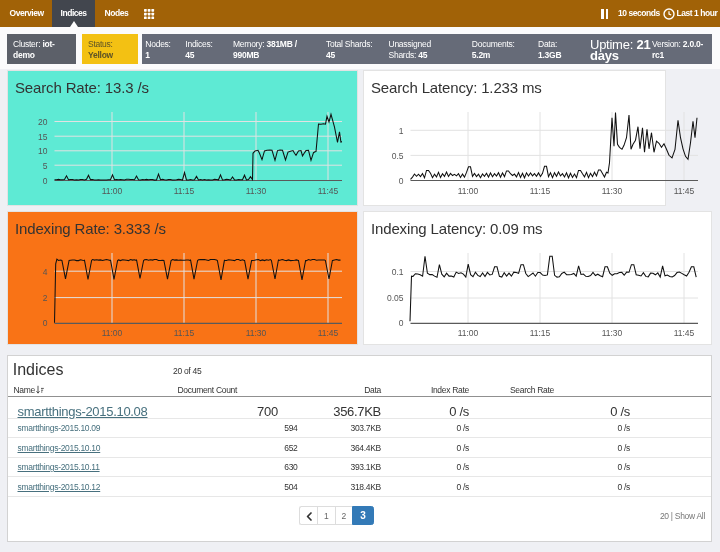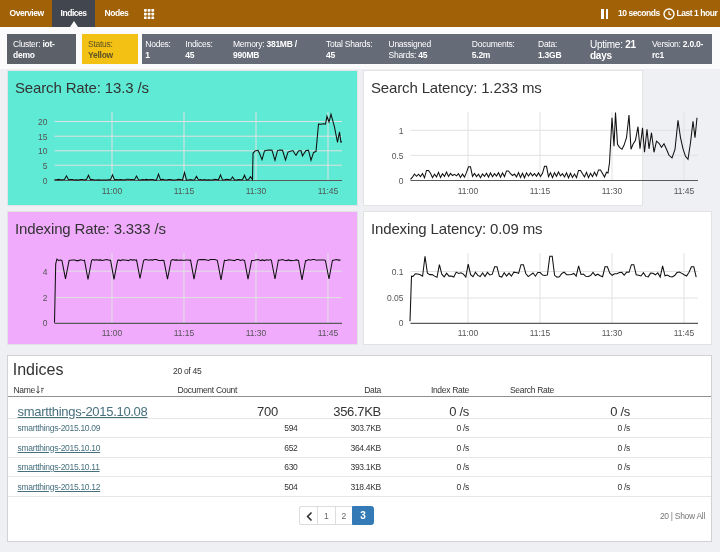--- a/index.html
+++ b/index.html
@@ -44,21 +44,21 @@
   <div style="position:absolute;left:6.5px;top:5.2px;font-size:8.5px;letter-spacing:-0.25px;line-height:11.6px;white-space:nowrap">Status:<br><b>Yellow</b></div>
 </div>
 <div class="abs" style="left:142px;top:33.5px;width:570px;height:30px;background:#666b78">
 <div style="position:absolute;left:3.3px;top:5.2px;font-size:8.5px;letter-spacing:-0.25px;line-height:11.6px;color:#fff;white-space:nowrap">Nodes:<br><b>1</b></div>
     <div style="position:absolute;left:43.3px;top:5.2px;font-size:8.5px;letter-spacing:-0.25px;line-height:11.6px;color:#fff;white-space:nowrap">Indices:<br><b>45</b></div>
     <div style="position:absolute;left:91.0px;top:5.2px;font-size:8.5px;letter-spacing:-0.25px;line-height:11.6px;color:#fff;white-space:nowrap">Memory: <b>381MB /</b><br><b>990MB</b></div>
     <div style="position:absolute;left:184.0px;top:5.2px;font-size:8.5px;letter-spacing:-0.25px;line-height:11.6px;color:#fff;white-space:nowrap">Total Shards:<br><b>45</b></div>
     <div style="position:absolute;left:246.5px;top:5.2px;font-size:8.5px;letter-spacing:-0.25px;line-height:11.6px;color:#fff;white-space:nowrap">Unassigned<br>Shards: <b>45</b></div>
     <div style="position:absolute;left:329.8px;top:5.2px;font-size:8.5px;letter-spacing:-0.25px;line-height:11.6px;color:#fff;white-space:nowrap">Documents:<br><b>5.2m</b></div>
     <div style="position:absolute;left:396.0px;top:5.2px;font-size:8.5px;letter-spacing:-0.25px;line-height:11.6px;color:#fff;white-space:nowrap">Data:<br><b>1.3GB</b></div>
-    <div style="position:absolute;left:448.0px;top:5.2px;font-size:10px;letter-spacing:-0.25px;line-height:11.6px;color:#fff;white-space:nowrap">Uptime: <b>21</b><br><b>days</b></div>
+    <div style="position:absolute;left:448.0px;top:5.2px;font-size:13px;letter-spacing:-0.25px;line-height:11.6px;color:#fff;white-space:nowrap">Uptime: <b>21</b><br><b>days</b></div>
     <div style="position:absolute;left:510.0px;top:5.2px;font-size:8.5px;letter-spacing:-0.25px;line-height:11.6px;color:#fff;white-space:nowrap">Version: <b>2.0.0-</b><br><b>rc1</b></div>
 </div>
 
 <div class="abs" style="left:7px;top:70px;width:351px;height:136px;background:#5eead4;border:1px solid #e3e3e3">
   <div class="abs" style="left:7px;top:8.2px;font-size:15px;letter-spacing:-0.15px;color:#333">Search Rate: 13.3 /s</div>
   <svg width="349" height="134" style="position:absolute;left:-1px;top:-1px">
       <line x1="47.5" y1="51.5" x2="335.0" y2="51.5" stroke="#e2e2e2" stroke-width="1"></line>
       <line x1="47.5" y1="66.2" x2="335.0" y2="66.2" stroke="#e2e2e2" stroke-width="1"></line>
       <line x1="47.5" y1="80.8" x2="335.0" y2="80.8" stroke="#e2e2e2" stroke-width="1"></line>
       <line x1="47.5" y1="95.2" x2="335.0" y2="95.2" stroke="#e2e2e2" stroke-width="1"></line>
@@ -72,41 +72,41 @@
       <text x="40.5" y="84.2" font-size="8.5" fill="#555" text-anchor="end" font-family="Liberation Sans, sans-serif">10</text>
       <text x="40.5" y="98.6" font-size="8.5" fill="#555" text-anchor="end" font-family="Liberation Sans, sans-serif">5</text>
       <text x="40.5" y="113.5" font-size="8.5" fill="#555" text-anchor="end" font-family="Liberation Sans, sans-serif">0</text>
       <text x="105.0" y="123.5" font-size="8.5" fill="#555" text-anchor="middle" font-family="Liberation Sans, sans-serif">11:00</text>
       <text x="177.0" y="123.5" font-size="8.5" fill="#555" text-anchor="middle" font-family="Liberation Sans, sans-serif">11:15</text>
       <text x="249.0" y="123.5" font-size="8.5" fill="#555" text-anchor="middle" font-family="Liberation Sans, sans-serif">11:30</text>
       <text x="321.0" y="123.5" font-size="8.5" fill="#555" text-anchor="middle" font-family="Liberation Sans, sans-serif">11:45</text>
       <path d="M47.5 109.7 L49.5 109.7 L51.5 109.4 L53.5 109.7 L55.5 109.7 L57.5 109.6 L59.5 105.8 L61.5 109.7 L63.5 109.6 L65.5 109.5 L67.5 110.0 L69.5 109.8 L71.5 110.0 L73.5 109.5 L75.5 109.6 L77.5 110.0 L79.5 109.3 L81.5 105.2 L83.5 109.6 L85.5 109.6 L87.5 109.9 L89.5 110.0 L91.5 109.7 L93.5 110.0 L95.5 109.9 L97.5 109.9 L99.5 110.0 L101.5 109.7 L103.5 109.7 L105.5 104.9 L107.5 109.7 L109.5 109.6 L111.5 109.7 L113.5 109.6 L115.5 109.7 L117.5 109.9 L119.5 109.3 L121.5 109.3 L123.5 109.4 L125.5 109.5 L127.5 109.8 L129.5 106.1 L131.5 109.8 L133.5 110.0 L135.5 109.5 L137.5 109.8 L139.5 109.4 L141.5 109.8 L143.5 109.4 L145.5 109.4 L147.5 110.1 L149.5 109.9 L151.5 104.1 L153.5 109.7 L155.5 109.3 L157.5 109.8 L159.5 110.0 L161.5 109.6 L163.5 109.5 L165.5 109.9 L167.5 110.0 L169.5 109.8 L171.5 109.4 L173.5 109.5 L175.5 110.0 L177.5 102.6 L179.5 110.0 L181.5 110.0 L183.5 109.5 L185.5 109.9 L187.5 109.7 L189.5 106.4 L191.5 109.9 L193.5 109.5 L195.5 110.0 L197.5 109.6 L199.5 110.0 L201.5 109.8 L203.5 109.9 L205.5 109.9 L207.5 109.3 L209.5 109.5 L211.5 109.8 L213.5 104.9 L215.5 109.9 L217.5 109.8 L219.5 109.4 L221.5 109.6 L223.5 110.0 L225.5 107.0 L227.5 109.9 L229.5 109.9 L231.5 109.5 L233.5 109.8 L235.5 109.8 L237.5 105.2 L239.5 110.0 L241.5 109.6 L243.5 106.7 L245.5 109.6 L245.5 109.6 L246.0 83.3 L248.0 80.9 L251.0 80.3 L252.5 83.3 L255.0 89.7 L257.5 80.9 L260.0 80.3 L263.0 80.0 L265.0 80.3 L268.0 90.3 L270.5 80.6 L273.0 80.0 L275.5 80.3 L278.5 90.0 L281.0 82.1 L283.5 81.2 L286.0 80.6 L287.5 83.3 L289.0 85.3 L291.5 80.9 L294.0 80.6 L295.5 85.9 L297.0 83.5 L299.0 80.6 L301.5 80.3 L304.0 90.3 L306.5 82.7 L308.0 81.8 L309.0 81.5 L311.5 54.0 L314.0 54.2 L316.5 53.7 L318.5 54.2 L320.0 46.3 L322.0 51.9 L324.0 44.3 L326.0 51.6 L327.5 57.2 L330.5 72.4 L332.5 61.9 L334.0 72.7 L334.5 70.9" fill="none" stroke="#111" stroke-width="1.05" stroke-linejoin="miter"></path>
     </svg>
 </div>
-<div class="abs" style="left:363px;top:70px;width:280px;height:136px;background:#fff;border:1px solid #e3e3e3">
+<div class="abs" style="left:363px;top:70px;width:303px;height:136px;background:#fff;border:1px solid #e3e3e3">
   <div class="abs" style="left:7px;top:8.2px;font-size:15px;letter-spacing:-0.15px;color:#333">Search Latency: 1.233 ms</div>
   <svg width="347" height="134" style="position:absolute;left:-1px;top:-1px">
       <line x1="47.5" y1="60.3" x2="335.0" y2="60.3" stroke="#e2e2e2" stroke-width="1"></line>
       <line x1="47.5" y1="85.4" x2="335.0" y2="85.4" stroke="#e2e2e2" stroke-width="1"></line>
       <line x1="105.0" y1="42.0" x2="105.0" y2="110.5" stroke="#e2e2e2" stroke-width="1"></line>
       <line x1="177.0" y1="42.0" x2="177.0" y2="110.5" stroke="#e2e2e2" stroke-width="1"></line>
       <line x1="249.0" y1="42.0" x2="249.0" y2="110.5" stroke="#e2e2e2" stroke-width="1"></line>
       <line x1="321.0" y1="42.0" x2="321.0" y2="110.5" stroke="#e2e2e2" stroke-width="1"></line>
       <line x1="47.5" y1="110.5" x2="335.0" y2="110.5" stroke="#5a5a5a" stroke-width="1.1"></line>
       <text x="40.5" y="63.7" font-size="8.5" fill="#555" text-anchor="end" font-family="Liberation Sans, sans-serif">1</text>
       <text x="40.5" y="88.8" font-size="8.5" fill="#555" text-anchor="end" font-family="Liberation Sans, sans-serif">0.5</text>
       <text x="40.5" y="113.5" font-size="8.5" fill="#555" text-anchor="end" font-family="Liberation Sans, sans-serif">0</text>
       <text x="105.0" y="123.5" font-size="8.5" fill="#555" text-anchor="middle" font-family="Liberation Sans, sans-serif">11:00</text>
       <text x="177.0" y="123.5" font-size="8.5" fill="#555" text-anchor="middle" font-family="Liberation Sans, sans-serif">11:15</text>
       <text x="249.0" y="123.5" font-size="8.5" fill="#555" text-anchor="middle" font-family="Liberation Sans, sans-serif">11:30</text>
       <text x="321.0" y="123.5" font-size="8.5" fill="#555" text-anchor="middle" font-family="Liberation Sans, sans-serif">11:45</text>
       <path d="M47.5 109.4 L49.5 107.1 L51.5 104.0 L53.5 106.3 L55.5 104.2 L57.5 106.6 L59.5 103.5 L61.5 107.8 L63.5 100.4 L65.5 100.4 L67.5 103.3 L69.5 107.7 L71.5 104.2 L73.5 106.9 L75.5 102.4 L77.5 107.6 L79.5 103.8 L81.5 106.4 L83.5 102.1 L85.5 106.5 L87.5 103.4 L89.5 105.5 L91.5 104.3 L93.5 105.8 L95.5 103.7 L97.5 107.5 L99.5 104.1 L101.5 107.1 L103.5 102.4 L105.5 96.8 L107.5 96.8 L109.5 106.4 L111.5 103.5 L113.5 106.6 L115.5 104.2 L117.5 107.7 L119.5 103.9 L121.5 106.3 L123.5 103.3 L125.5 107.1 L127.5 103.0 L129.5 106.8 L131.5 103.7 L133.5 106.0 L135.5 102.7 L137.5 107.3 L139.5 103.0 L141.5 106.6 L143.5 100.9 L145.5 100.9 L147.5 103.7 L149.5 105.5 L151.5 104.1 L153.5 106.9 L155.5 102.6 L157.5 107.5 L159.5 103.2 L161.5 107.8 L163.5 102.8 L165.5 106.0 L167.5 103.0 L169.5 105.8 L171.5 103.6 L173.5 106.2 L175.5 102.9 L177.5 106.5 L179.5 103.3 L181.5 96.3 L183.5 96.3 L185.5 106.7 L187.5 102.8 L189.5 107.7 L191.5 102.7 L193.5 106.3 L195.5 102.0 L197.5 105.9 L199.5 103.7 L201.5 107.0 L203.5 102.8 L205.5 107.8 L207.5 103.3 L209.5 107.5 L211.5 104.1 L213.5 107.7 L215.5 100.4 L217.5 100.4 L219.5 103.8 L221.5 106.9 L223.5 102.3 L225.5 107.7 L227.5 103.3 L229.5 106.6 L231.5 102.2 L233.5 105.9 L235.5 99.9 L237.5 99.9 L239.5 103.4 L241.5 107.0 L243.5 102.2 L245.0 102.9 L246.5 92.8 L249.0 47.7 L251.0 76.3 L252.5 42.6 L254.5 74.3 L256.5 77.3 L259.0 79.3 L261.0 75.3 L263.5 67.7 L266.0 45.1 L268.0 79.3 L270.0 74.3 L272.5 70.2 L275.0 56.7 L277.0 78.8 L279.5 57.7 L281.5 82.3 L284.0 59.2 L286.0 78.8 L288.5 62.7 L291.0 82.3 L293.5 71.2 L296.0 73.3 L298.5 77.3 L301.0 73.8 L303.5 79.3 L306.0 85.3 L309.0 87.8 L312.0 79.3 L315.0 50.2 L317.5 67.7 L320.0 78.8 L322.5 86.3 L325.0 89.3 L327.5 72.8 L330.0 51.2 L332.0 67.7 L334.0 47.7" fill="none" stroke="#111" stroke-width="1.05" stroke-linejoin="miter"></path>
     </svg>
 </div>
-<div class="abs" style="left:7px;top:211px;width:351px;height:134px;background:#f0abfc;border:1px solid #e3e3e3">
+<div class="abs" style="left:7px;top:211px;width:351px;height:134px;background:#f97316;border:1px solid #e3e3e3">
   <div class="abs" style="left:7px;top:8.2px;font-size:15px;letter-spacing:-0.15px;color:#333">Indexing Rate: 3.333 /s</div>
   <svg width="349" height="132" style="position:absolute;left:-1px;top:-1px">
       <line x1="47.5" y1="60.2" x2="335.0" y2="60.2" stroke="#e2e2e2" stroke-width="1"></line>
       <line x1="47.5" y1="86.6" x2="335.0" y2="86.6" stroke="#e2e2e2" stroke-width="1"></line>
       <line x1="105.0" y1="42.0" x2="105.0" y2="112.4" stroke="#e2e2e2" stroke-width="1"></line>
       <line x1="177.0" y1="42.0" x2="177.0" y2="112.4" stroke="#e2e2e2" stroke-width="1"></line>
       <line x1="249.0" y1="42.0" x2="249.0" y2="112.4" stroke="#e2e2e2" stroke-width="1"></line>
       <line x1="321.0" y1="42.0" x2="321.0" y2="112.4" stroke="#e2e2e2" stroke-width="1"></line>
       <line x1="47.5" y1="112.4" x2="335.0" y2="112.4" stroke="#5a5a5a" stroke-width="1.1"></line>
       <text x="40.5" y="63.6" font-size="8.5" fill="#555" text-anchor="end" font-family="Liberation Sans, sans-serif">4</text>

